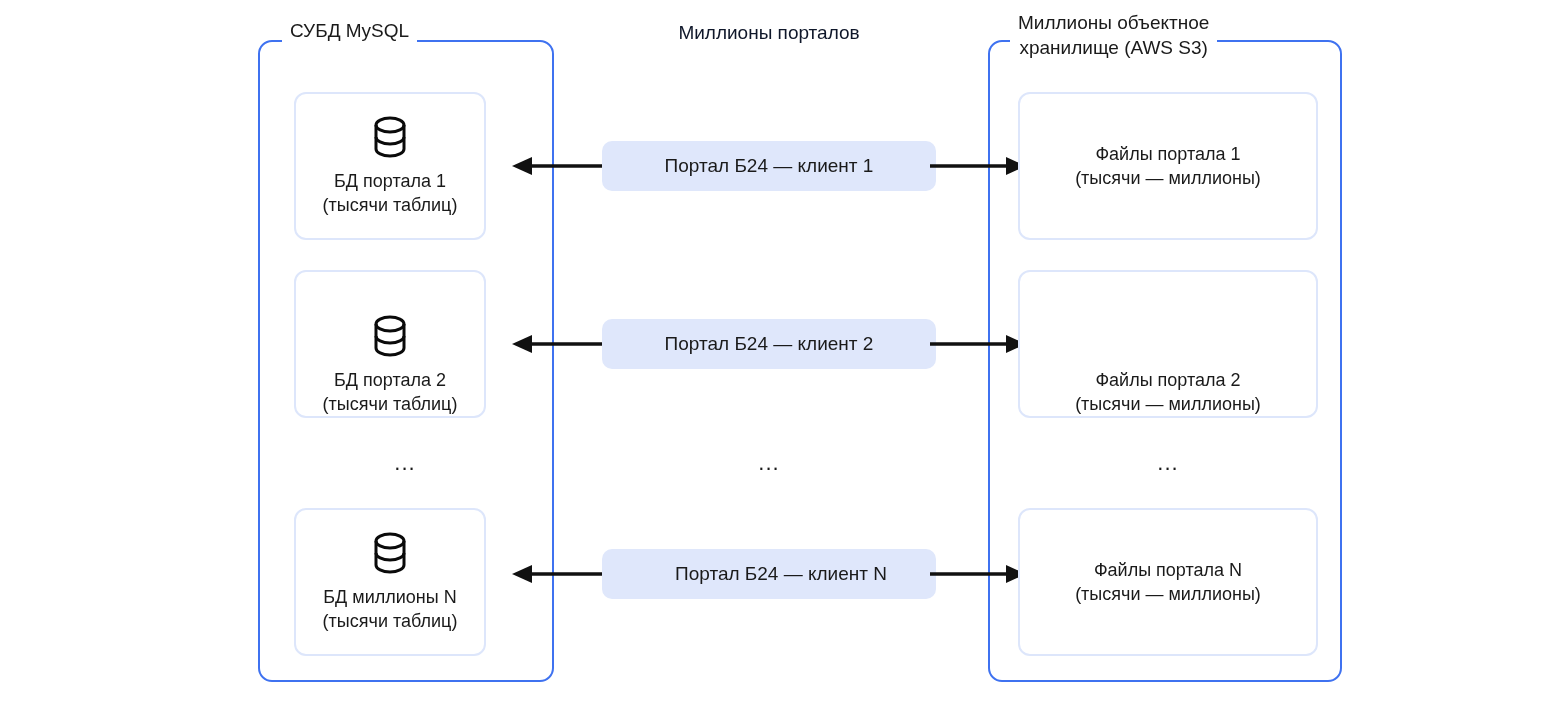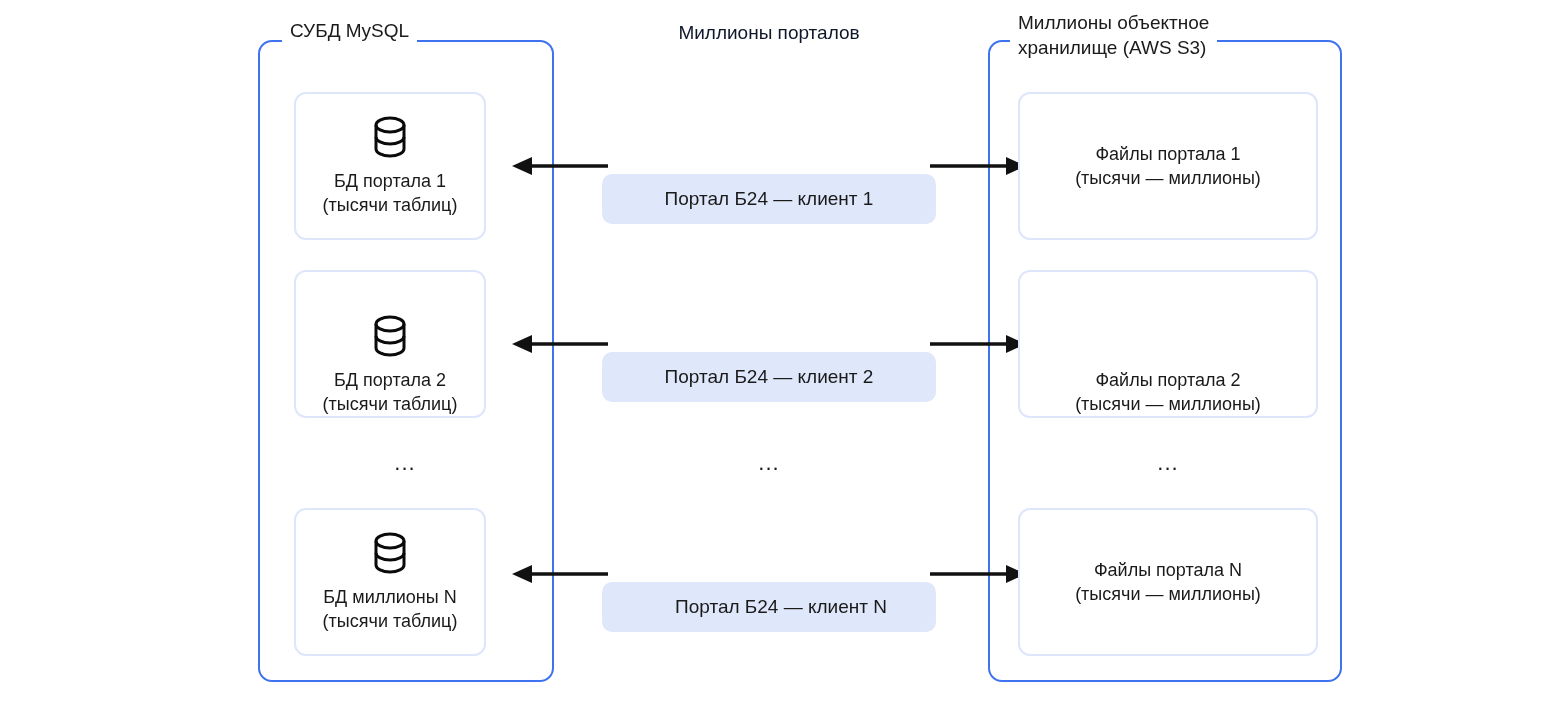--- a/index.html
+++ b/index.html
@@ -35,20 +35,21 @@
   
   .group-caption {
     position: absolute;
     background: #ffffff;
     padding: 0 8px;
     font-size: 19px;
     line-height: 25px;
     color: #1a1a1a;
     white-space: pre-line;
     z-index: 5;
+    text-align: center;
   }
   #caption-left  { left: 282px; top: 18px;  }
   #caption-right { left: 1010px; top: 10px; }
 
   
   #center-title {
     position: absolute;
     left: 604px;
     top: 20px;
     width: 330px;
@@ -100,21 +101,20 @@
     width: 334px;
     height: 50px;
     border-radius: 10px;
     background: #dfe7fb;
     display: flex;
     align-items: center;
     justify-content: center;
     font-size: 19px;
     color: #1a1a1a;
     box-sizing: border-box;
-    margin-top: 33px;
   }
   .pill-1 { top: 141px; }
   .pill-2 { top: 319px; text-align: right; }
   .pill-3 { top: 549px; padding-left: 24px; }
 
   
   .arrow {
     position: absolute;
     height: 24px;
   }

